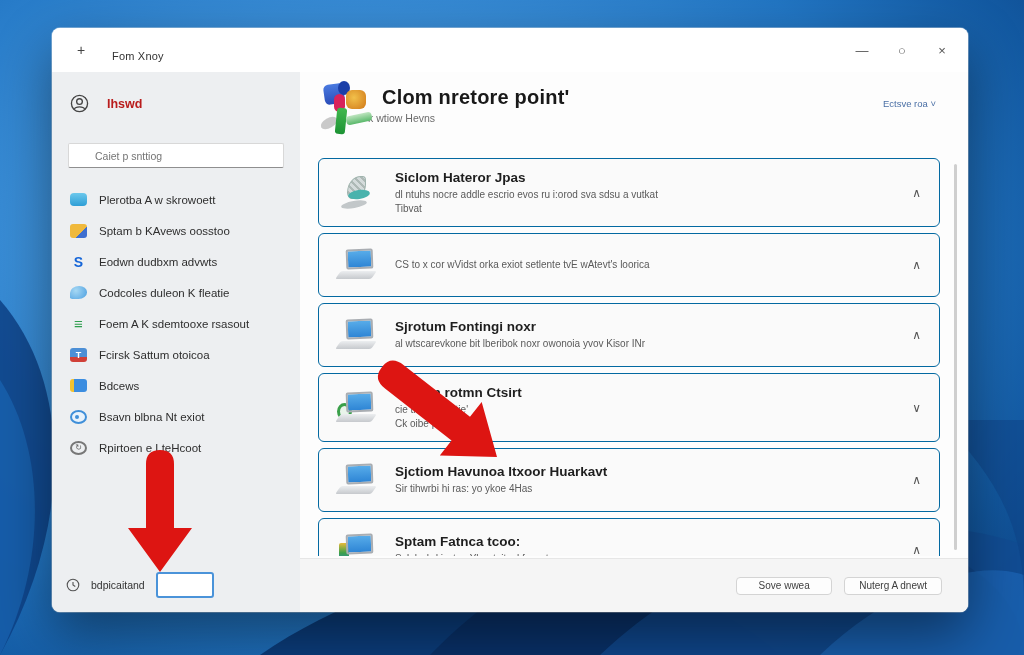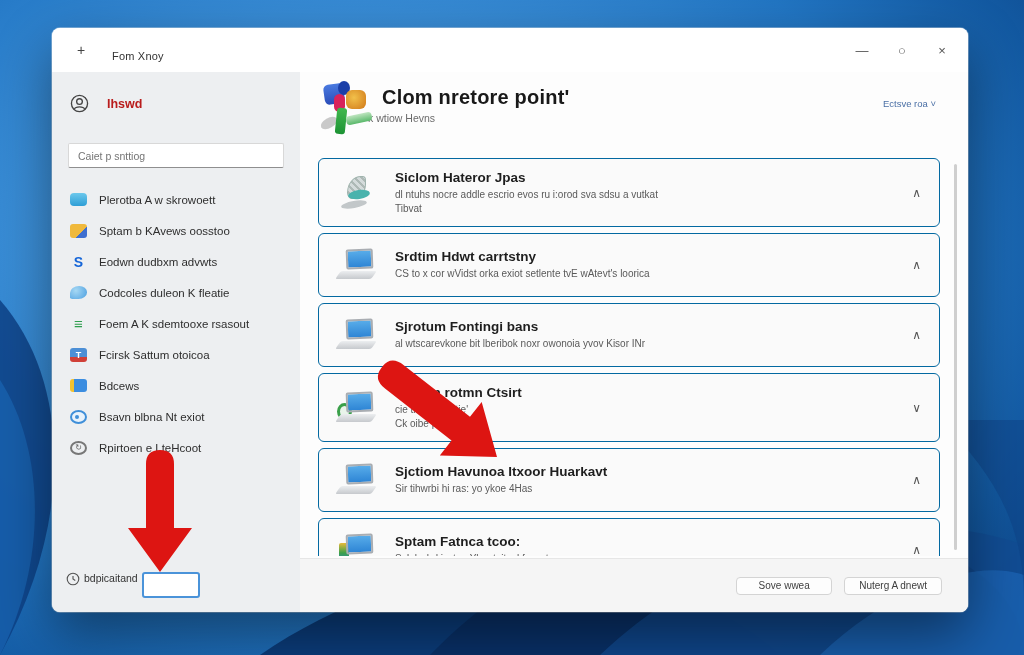--- a/index.html
+++ b/index.html
@@ -18,38 +18,38 @@
   .back{margin-left:18px;font-size:14px;color:#444;width:22px;text-align:center;cursor:pointer;}
   .tb-title{margin-left:20px;font-size:11px;color:#333;letter-spacing:.2px;margin-top:11px;}
   .tb-controls{margin-left:auto;display:flex;align-items:center;gap:0;margin-right:6px;}
   .tb-btn{width:40px;height:34px;display:flex;align-items:center;justify-content:center;font-size:13px;color:#555;}
   
   .sidebar{position:absolute;top:44px;left:0;width:248px;bottom:0;background:#edeff1;}
   .user-row{display:flex;align-items:center;gap:10px;margin:22px 0 0 18px;}
   .user-name{font-size:12.5px;font-weight:bold;color:#b91c1c;margin-left:8px;}
   .search-box{margin:30px 16px 0 16px;height:25px;background:#fff;border:1px solid #d8d8d8;
     border-bottom:1.5px solid #8f8f8f;border-radius:2px;display:flex;align-items:center;}
-  .search-box input{border:none;outline:none;background:transparent;width:100%;font-size:10.5px;color:#333;padding:0 9px;}
+  .search-box input{border:none;outline:none;background:transparent;width:100%;font-size:10.5px;color:#333;padding:0 26px;}
   .nav{margin-top:16px;}
   .nav-item{display:flex;align-items:center;gap:12px;height:31px;padding-left:18px;cursor:pointer;}
   .nav-label{font-size:11.5px;color:#2e2e2e;}
   .nav-ic{width:17px;height:15px;display:flex;align-items:center;justify-content:center;flex:0 0 17px;font-size:12px;}
   .i1{background:linear-gradient(#6cc8ec,#2e9ed6);border-radius:4px;height:13px;}
   .i2{background:linear-gradient(135deg,#f0b93c 62%,#3f6fd0 62%);border-radius:3px;width:14px;height:14px;}
   .i3::before{content:"S";color:#1565d8;font-weight:bold;font-size:14px;}
   .i4{background:radial-gradient(circle at 35% 35%,#a6d8f4,#4c9fe0);border-radius:60% 50% 55% 15%;width:15px;height:13px;}
   .i5::before{content:"\2261";color:#2f9e4f;font-weight:bold;font-size:15px;}
   .i6{background:linear-gradient(#4c8fd6 62%,#d04038 62%);border-radius:3px;width:14px;height:14px;color:#fff;font-size:9px;font-weight:bold;}
   .i6::before{content:"T";}
   .i7{background:linear-gradient(90deg,#f2c230 0 24%,#3b8de0 24%);border-radius:3px;height:13px;}
   .i8{border:2px solid #3f8fd9;border-radius:50%;width:14px;height:14px;background:#e8f2fb;position:relative;}
   .i8::after{content:"";position:absolute;left:3px;top:3px;width:4px;height:4px;border-radius:50%;background:#3f8fd9;}
   .i9{border:2px solid #777;border-radius:50%;width:14px;height:14px;color:#666;font-size:8px;}
   .i9::before{content:"\21BB";}
-  .duration-row{position:absolute;bottom:14px;left:14px;display:flex;align-items:flex-start;gap:4px;}
+  .duration-row{position:absolute;bottom:14px;left:14px;display:flex;align-items:center;gap:11px;}
   .duration-label{font-size:10.5px;color:#333;}
   .duration-input{width:58px;height:26px;border:2px solid #4a93d9;border-radius:3px;background:#fff;outline:none;font-size:11px;padding:0 5px;color:#333;}
   
   .main{position:absolute;top:44px;left:248px;right:0;bottom:0;background:#fdfdfd;}
   .hdr{position:absolute;left:20px;top:6px;display:flex;align-items:flex-start;gap:10px;}
   .hdr-icon{position:relative;width:52px;height:58px;flex:0 0 52px;}
   .hb{position:absolute;border-radius:5px;}
   .hb1{left:4px;top:6px;width:20px;height:20px;background:linear-gradient(#4a7ae0,#2a4db8);transform:rotate(-8deg);}
   .hb2{left:18px;top:3px;width:12px;height:14px;background:#1b3fa8;border-radius:50%;}
   .hb3{left:26px;top:12px;width:20px;height:19px;background:radial-gradient(circle at 40% 40%,#f2c04a,#d07818);border-radius:6px;}
@@ -211,33 +211,32 @@
           </span>
           <span class="chev">∧</span>
         </div>
 
         <div class="card">
           <span class="card-ic">
             <span class="lap-base"></span>
               <span class="lap-scr"></span>
           </span>
           <span class="card-texts">
-            <div class="card-title">Srdtim Hdwt carrtstny</div>
             <div class="card-desc">CS to x cor wVidst orka exiot setlente tvE wAtevt's loorica</div>
           </span>
           <span class="chev">∧</span>
         </div>
 
         <div class="card">
           <span class="card-ic">
             <span class="lap-base"></span>
               <span class="lap-scr"></span>
           </span>
           <span class="card-texts">
-            <div class="card-title">Sjrotum Fontingi bans</div>
+            <div class="card-title">Sjrotum Fontingi noxr</div>
             <div class="card-desc">al wtscarevkone bit lberibok noxr owonoia yvov Kisor INr</div>
           </span>
           <span class="chev">∧</span>
         </div>
 
         <div class="card">
           <span class="card-ic">
             <span class="blob-green"></span>
               <span class="lap-base"></span>
               <span class="lap-scr"></span>

